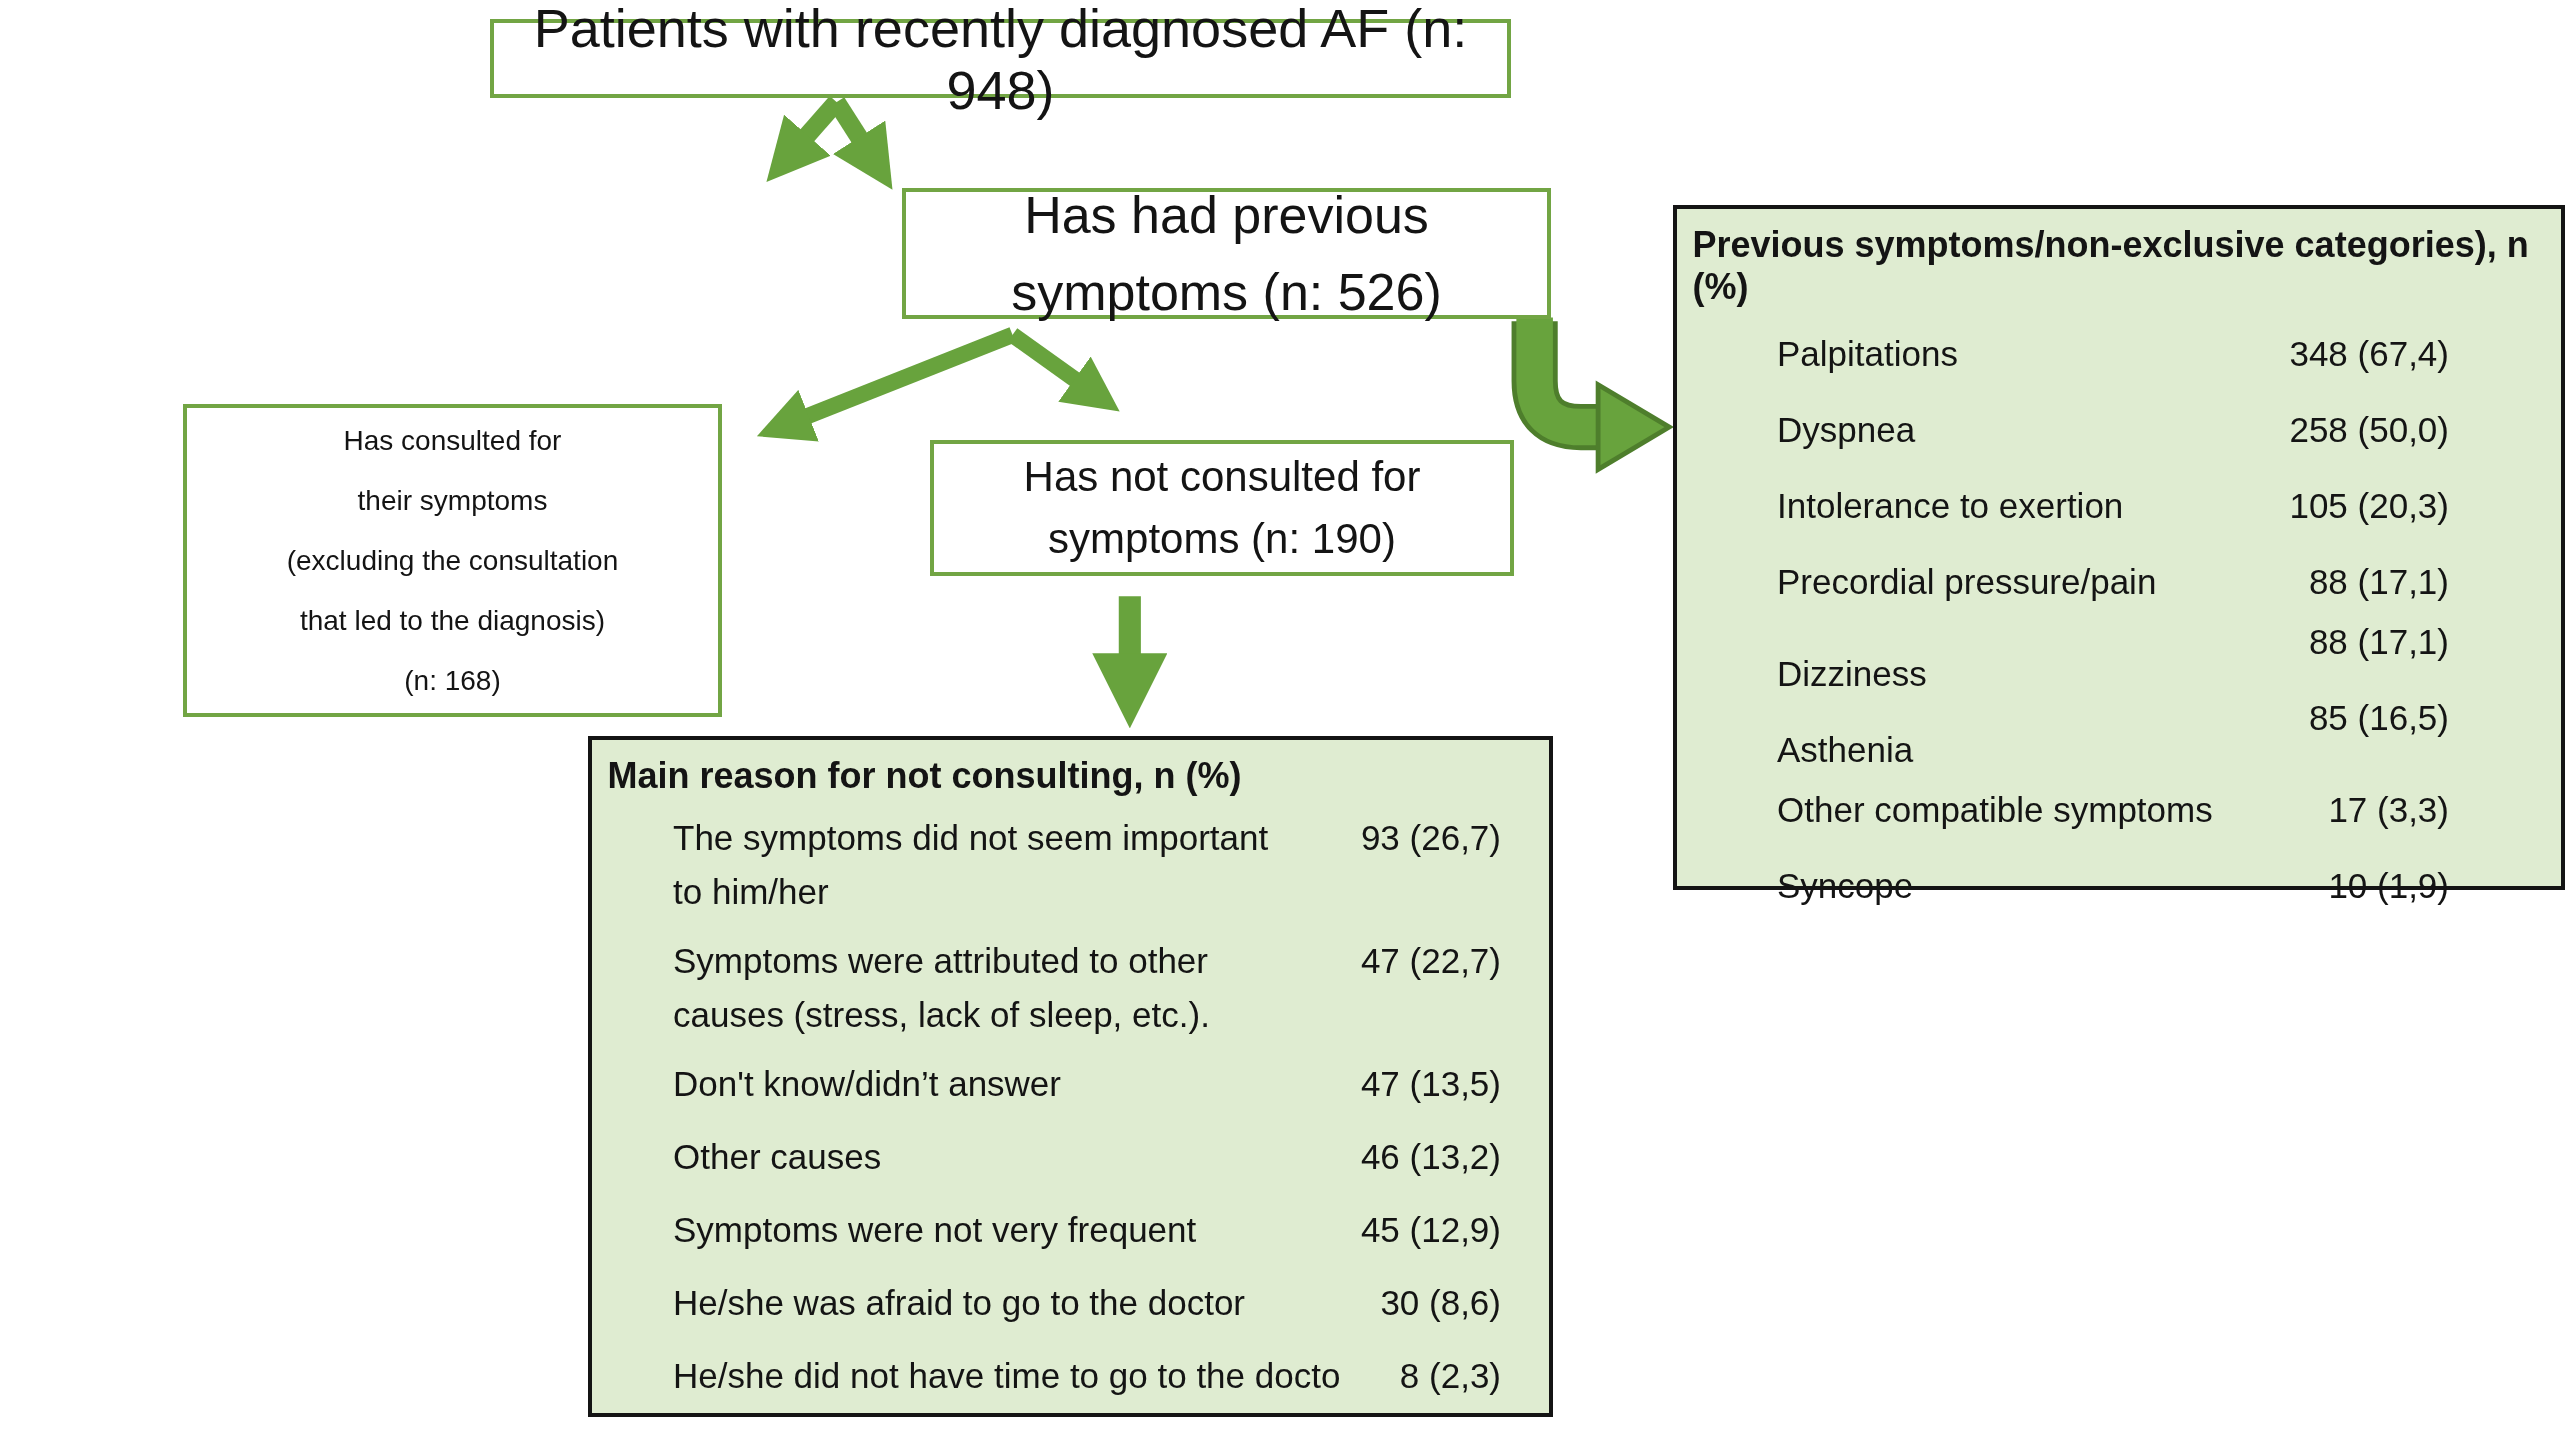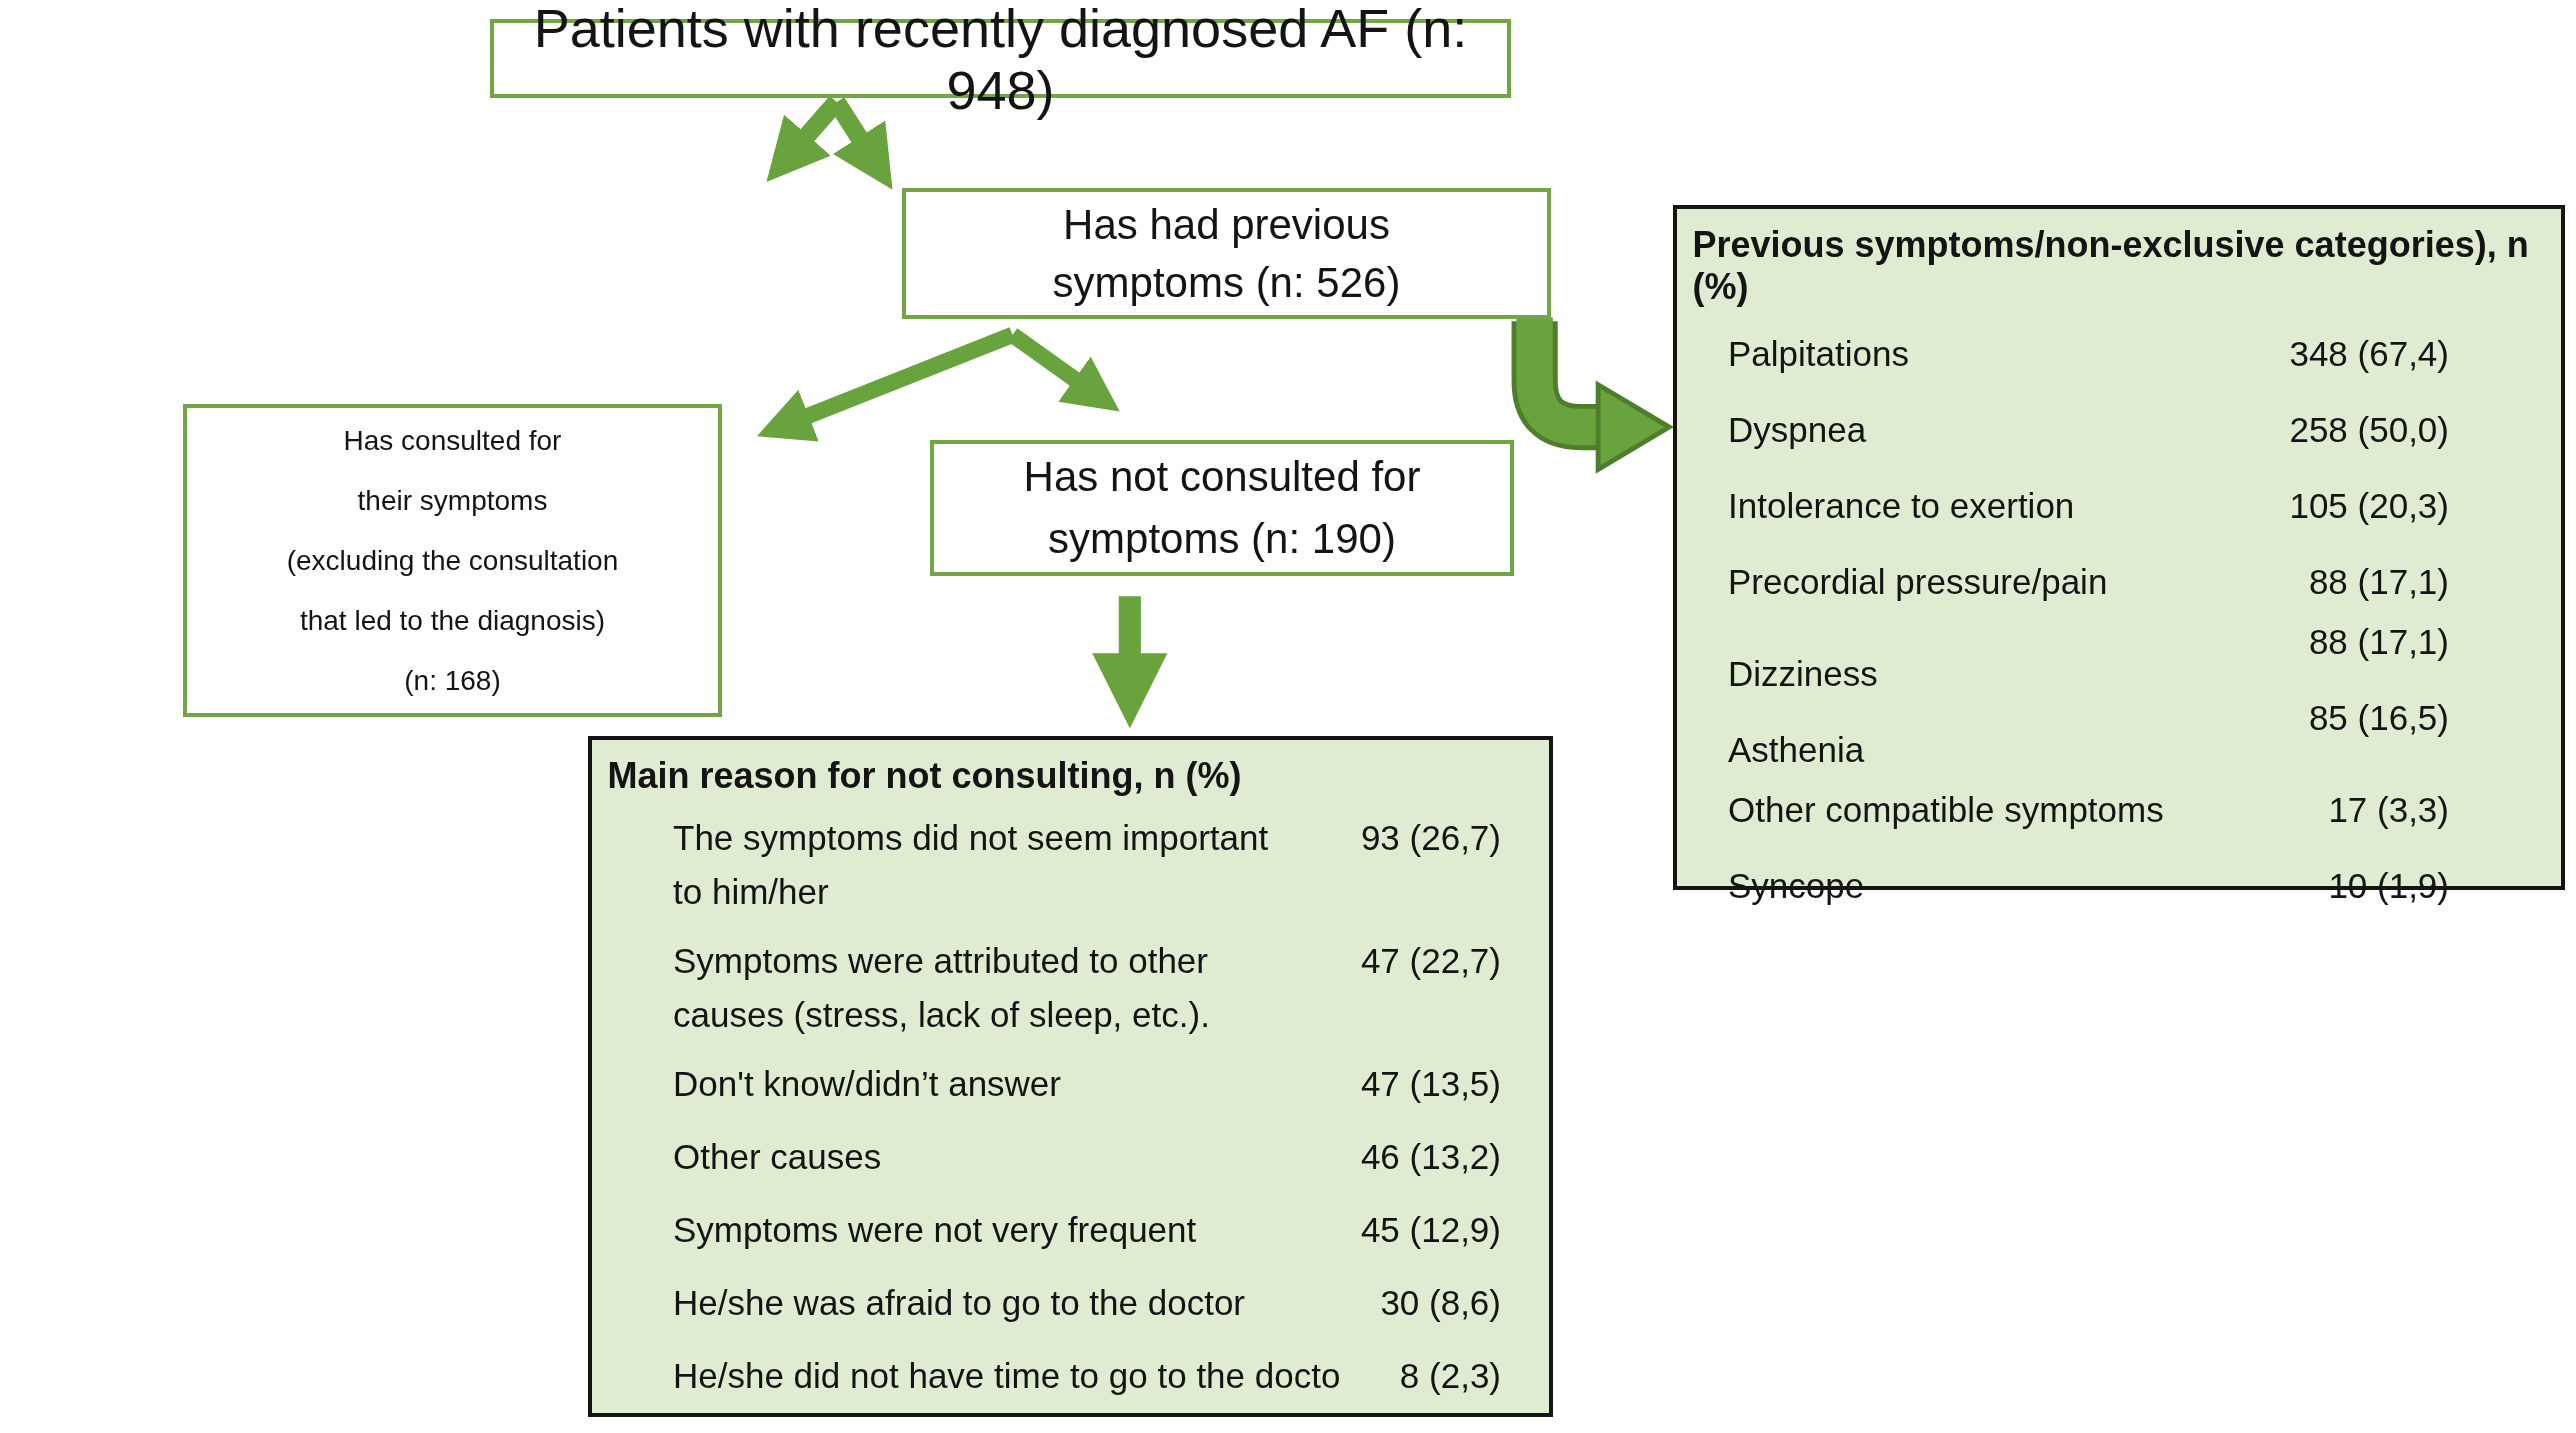--- a/index.html
+++ b/index.html
@@ -19,39 +19,39 @@
     border:4.8px solid #72a544;
     display:flex;
     align-items:center;
     justify-content:center;
     text-align:center;
     white-space:pre-line;
     box-sizing:border-box;
   }
   #box-root{left:490px;top:19px;width:1021px;height:79px;font-size:54px;}
   #box-nosym{left:13.5px;top:188px;width:754px;height:133px;font-size:42px;line-height:63px;}
-  #box-hadsym{left:902px;top:188px;width:649px;height:131px;font-size:42px;line-height:58px;}
+  #box-hadsym{left:902px;top:188px;width:649px;height:131px;font-size:52px;line-height:77px;}
   #box-consulted{left:183px;top:404px;width:539px;height:313px;font-size:28px;line-height:60px;}
   #box-notconsulted{left:930px;top:440px;width:584px;height:136px;font-size:42px;line-height:62px;}
 
   
   .gtable{
     position:absolute;
     background:#dfecd1;
     border:4.8px solid #141414;
     box-sizing:border-box;
   }
   #table-symptoms{left:1673px;top:186px;width:892px;height:685px;margin-top:19px;}
   #table-reasons{left:588px;top:736px;width:965px;height:681px;}
   .thead{font-weight:bold;font-size:36px;padding:15.4px 15.4px 7.7px 15.4px;}
   .trow{display:flex;justify-content:space-between;box-sizing:border-box;}
   .tvalue{white-space:nowrap;}
   #table-symptoms .trow{
     height:76px;align-items:center;
-    padding:0 112px 0 51px;font-size:35px;
+    padding:0 112px 0 100px;font-size:35px;
   }
   #table-symptoms .trow.stagger .tlabel{transform:translateY(16.3px);}
   #table-symptoms .trow.stagger .tvalue{transform:translateY(-16.3px);}
   #table-reasons .trow{
     align-items:flex-start;
     padding:5.8px 48px 0 81px;font-size:35px;line-height:54px;
   }
   #table-reasons .trow.r2{height:123px;gap:24px;}
   #table-reasons .trow.r1{height:73px;}
   #table-reasons .tlabel{white-space:pre-line;}

